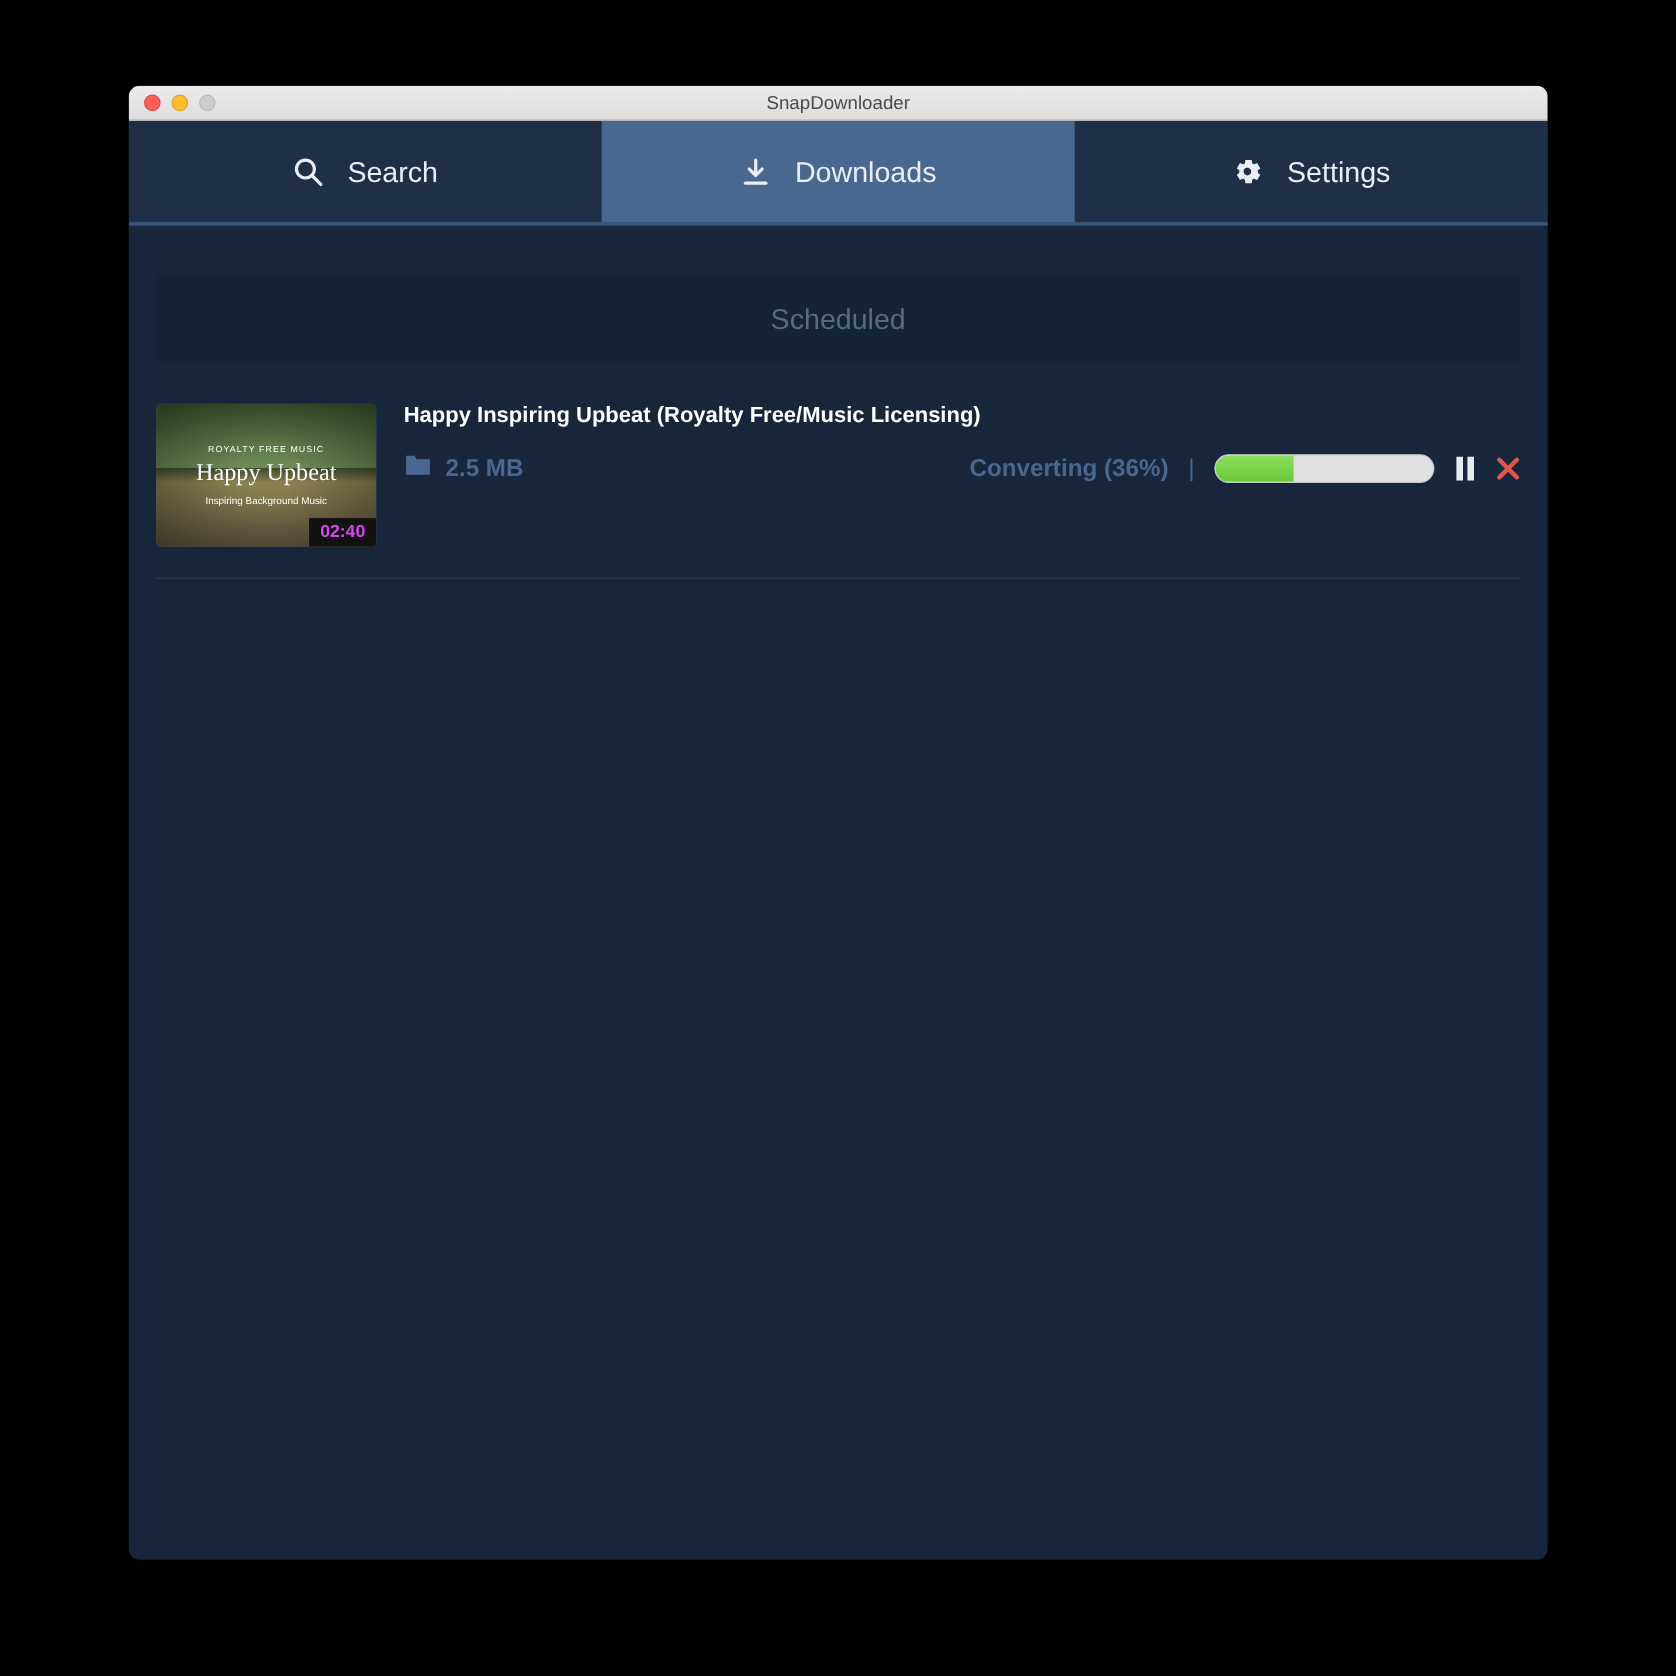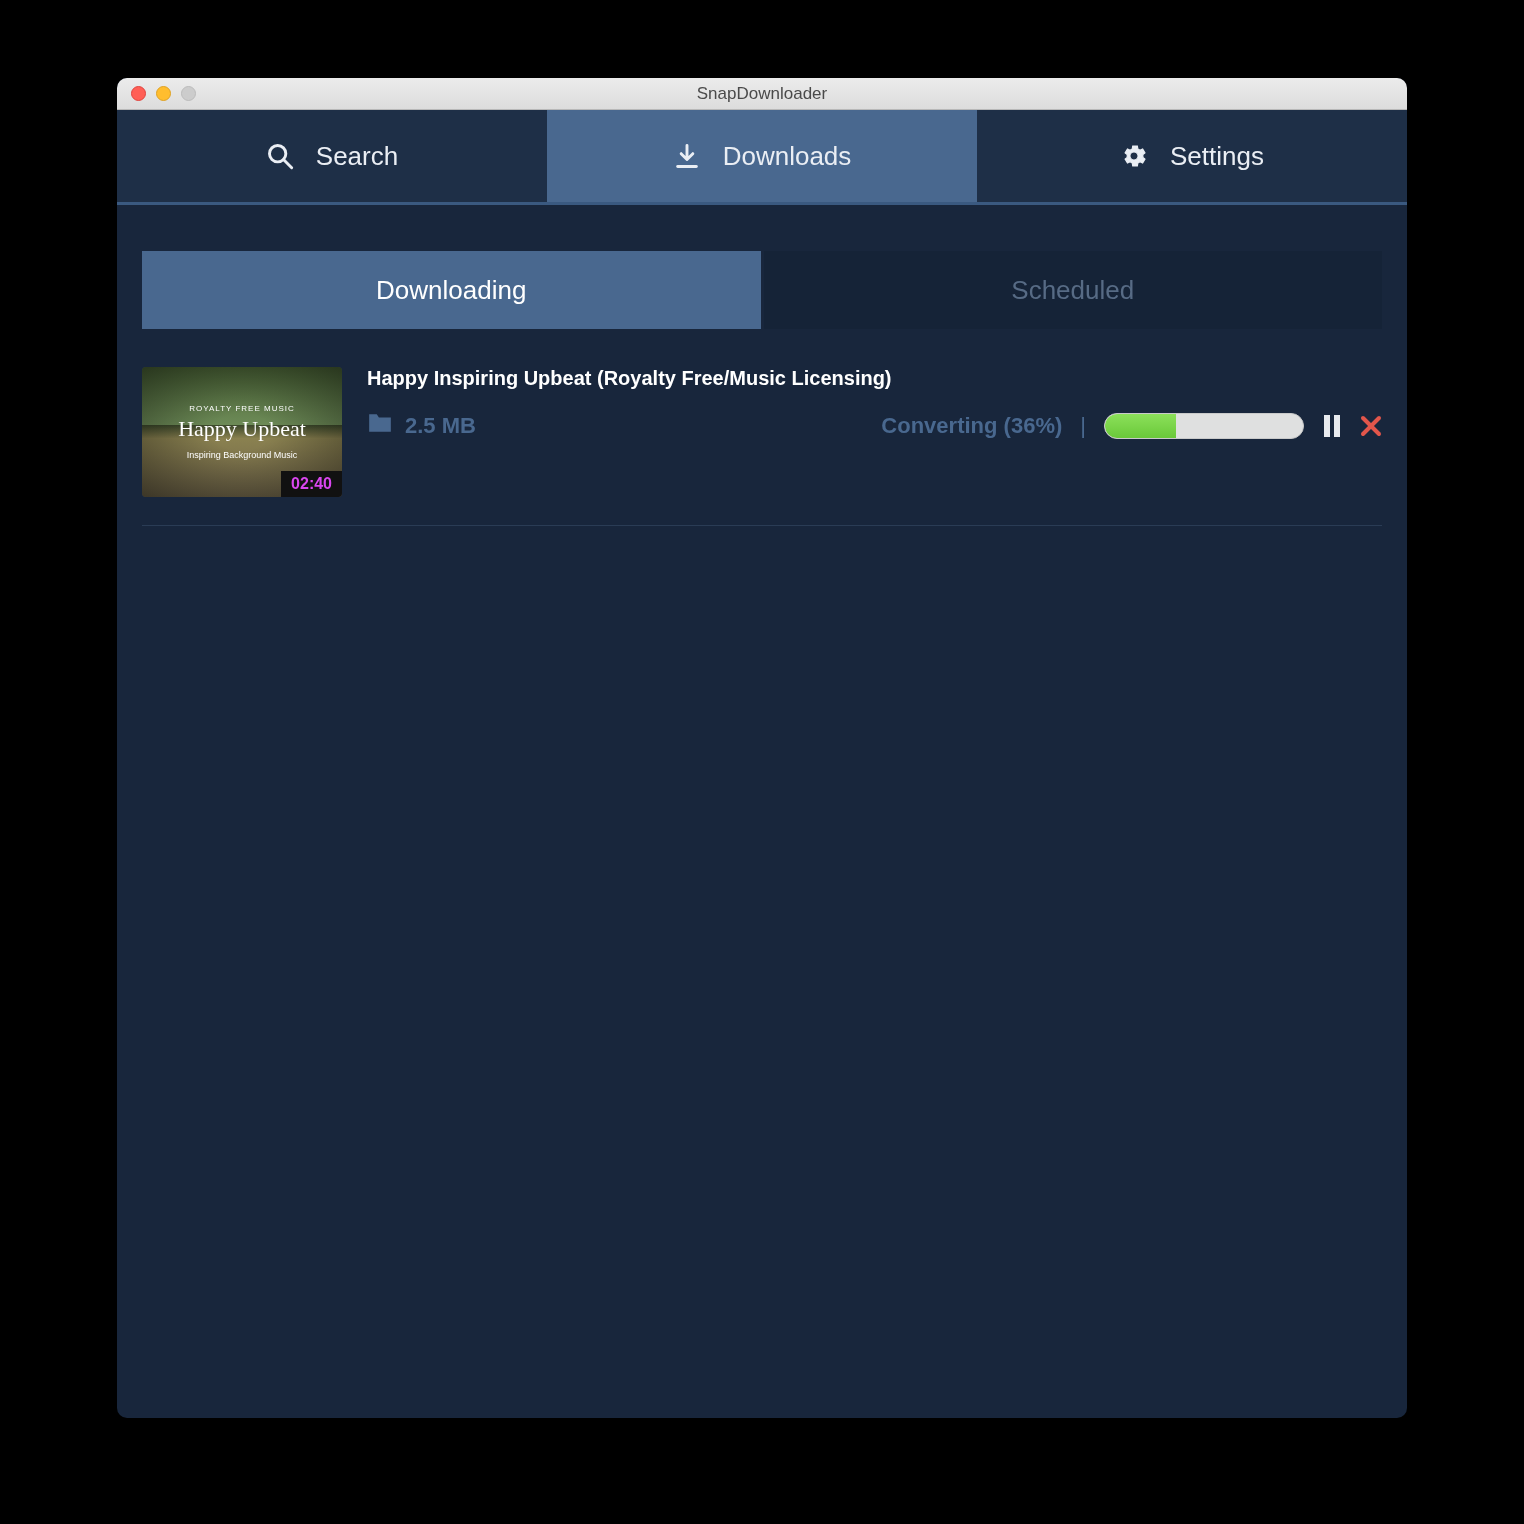--- a/index.html
+++ b/index.html
@@ -173,21 +173,20 @@
       <span class="topnav-icon">
         <svg viewBox="0 0 24 24">
             <path fill="#eaeef4" d="M19.4 13a1.6 1.6 0 000-2l2-1.6-2-3.4-2.4 1a7 7 0 00-1.7-1l-.4-2.6h-4l-.4 2.6a7 7 0 00-1.7 1l-2.4-1-2 3.4 2 1.6a1.6 1.6 0 000 2l-2 1.6 2 3.4 2.4-1a7 7 0 001.7 1l.4 2.6h4l.4-2.6a7 7 0 001.7-1l2.4 1 2-3.4zM12 15.5A3.5 3.5 0 1115.5 12 3.5 3.5 0 0112 15.5z"></path>
           </svg>
       </span>
       <span>Settings</span>
     </div>
   </div>
 
   <div class="subtabs">
-    <div class="subtab active">Downloading</div>
     <div class="subtab">Scheduled</div>
   </div>
 
   <div class="content">
     <div class="item-row">
       <div class="thumb">
         <div class="thumb-vignette"></div>
         <div class="thumb-small">ROYALTY FREE MUSIC</div>
         <div class="thumb-big">Happy Upbeat</div>
         <div class="thumb-sub">Inspiring Background Music</div>

